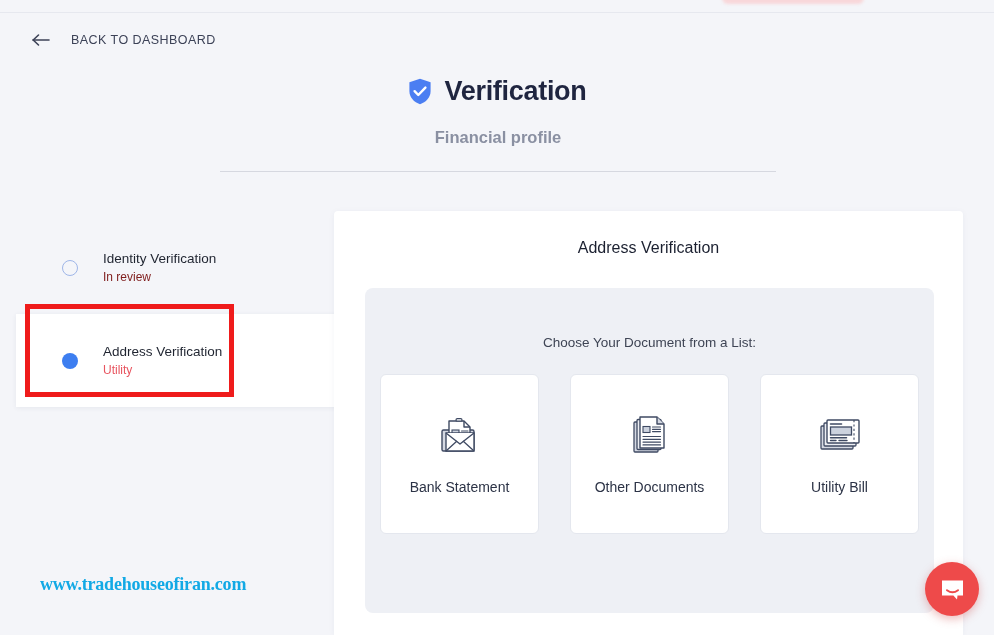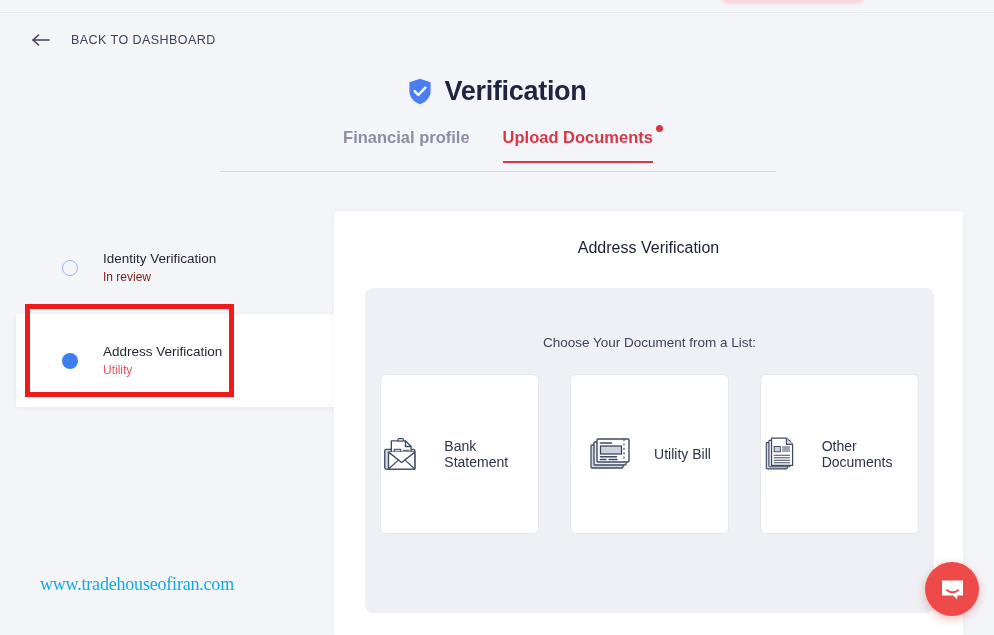--- a/index.html
+++ b/index.html
@@ -104,21 +104,21 @@
     position:absolute; left:25px; top:304px;
     width:209px; height:93px;
     border:5px solid #ef1b1b;
     pointer-events:none;
   }
 
   
   .watermark {
     position:absolute; left:40px; top:574px;
     font-family:"Liberation Serif", serif;
-    font-size:18px; font-weight:normal; color:#12a9e5;
+    font-size:18px; font-weight:bold; color:#12a9e5;
     letter-spacing:-0.2px;
     text-align:right;
   }
 
   
   .main-panel {
     position:absolute; left:334px; top:211px;
     width:629px; height:424px;
     background:#ffffff; border-radius:4px 4px 0 0;
     box-shadow:0 1px 6px rgba(40,50,90,0.05);
@@ -137,21 +137,21 @@
     font-size:13.5px; color:#3e4454;
   }
   .doc-grid {
     position:absolute; left:15px; top:86px;
     width:539px;
     display:flex; justify-content:space-between;
   }
   .doc-card {
     width:159px; height:160px;
     background:#ffffff; border:1px solid #e4e7ee; border-radius:6px;
-    display:flex; 
+    display:flex; flex-direction:column;
     align-items:center; justify-content:center; gap:22px;
     cursor:pointer;
   }
   .doc-icon { width:44px; height:44px; display:block; }
   .doc-label { font-size:14px; color:#2c3346; }
 
   
   .chat-btn {
     position:absolute; left:925px; top:562px;
     width:54px; height:54px; border-radius:50%;
@@ -183,24 +183,20 @@
       <path d="M12 0.8 L22.6 4.2 V13 C22.6 19.6 17.9 24.3 12 26.2 C6.1 24.3 1.4 19.6 1.4 13 V4.2 Z" fill="#4b7ef2"></path>
       <path d="M6.6 13.2 L10.3 17 L17.4 9.6" stroke="#ffffff" stroke-width="2.4" fill="none" stroke-linecap="round" stroke-linejoin="round"></path>
     </svg>
     <span class="title-text">Verification</span>
   </div>
 
   <div class="tabs-wrap">
     <div class="tabs-inner">
       <div class="tab inactive">
         <span>Financial profile</span>
-      </div>
-      <div class="tab active">
-        <span>Upload Documents</span>
-        <span class="tab-dot"></span>
       </div>
     </div>
     <div class="tabs-rule"></div>
   </div>
 
   <div class="sidebar">
 
     <div class="side-card plain">
       <span class="bullet-empty"></span>
       <span class="side-texts">
@@ -241,45 +237,45 @@
             <path d="M23.5 18 h6.5 M23.5 20.3 h6.5 M23.5 22.6 h6.5" stroke="#3f4a63" stroke-width="1.2" stroke-linecap="round"></path>
             <path d="M8 20 h28 v18 h-28 z" fill="#ffffff" stroke="#3f4a63" stroke-width="1.4"></path>
             <path d="M8 20 L22 31 L36 20" fill="#ffffff" stroke="#3f4a63" stroke-width="1.4" stroke-linejoin="round"></path>
             <path d="M8 38 L19 28 M36 38 L25 28" stroke="#3f4a63" stroke-width="1.3"></path>
           </svg>
           <span class="doc-label">Bank Statement</span>
         </div>
 
         <div class="doc-card">
           <svg class="doc-icon" viewBox="0 0 44 44">
+            <rect x="6" y="9" width="24" height="30" rx="1" fill="#d4d8e2" stroke="#3f4a63" stroke-width="1.3"></rect>
+            <rect x="9" y="6.5" width="24" height="30" rx="1" fill="#eceef3" stroke="#3f4a63" stroke-width="1.3"></rect>
+            <path d="M12 4 h17 l7 7 v24 h-24 z" fill="#ffffff" stroke="#3f4a63" stroke-width="1.4" stroke-linejoin="round"></path>
+            <path d="M29 4 v7 h7" fill="#d4d8e2" stroke="#3f4a63" stroke-width="1.4" stroke-linejoin="round"></path>
+            <rect x="15" y="13.5" width="7" height="6" fill="#ccd2de" stroke="#3f4a63" stroke-width="1.1"></rect>
+            <path d="M24.5 14 h8 M24.5 16.3 h8 M24.5 18.6 h8" stroke="#3f4a63" stroke-width="1.2" stroke-linecap="round"></path>
+            <path d="M15 23.5 h17.5 M15 26.3 h17.5 M15 29.1 h17.5 M15 31.9 h17.5" stroke="#3f4a63" stroke-width="1.2" stroke-linecap="round"></path>
+          </svg>
+          <span class="doc-label">Other Documents</span>
+        </div>
+
+        <div class="doc-card">
+          <svg class="doc-icon" viewBox="0 0 44 44">
             <rect x="3" y="13" width="32" height="23" rx="1" fill="#d4d8e2" stroke="#3f4a63" stroke-width="1.3"></rect>
             <rect x="6" y="10" width="32" height="23" rx="1" fill="#eceef3" stroke="#3f4a63" stroke-width="1.3"></rect>
             <rect x="9" y="7" width="32" height="23" rx="1" fill="#ffffff" stroke="#3f4a63" stroke-width="1.4"></rect>
             <path d="M36 7 v23" stroke="#3f4a63" stroke-width="1.1" stroke-dasharray="2.2 2.2"></path>
             <path d="M12.5 11 h11" stroke="#3f4a63" stroke-width="1.6" stroke-linecap="round"></path>
             <rect x="12.5" y="14" width="21" height="8" fill="#ccd2de" stroke="#3f4a63" stroke-width="1.3"></rect>
             <path d="M12.5 24.7 h16" stroke="#3f4a63" stroke-width="1.5" stroke-linecap="round"></path>
             <path d="M12.5 27.5 h5.5 M21 27.5 h8" stroke="#3f4a63" stroke-width="1.4" stroke-linecap="round"></path>
           </svg>
           <span class="doc-label">Utility Bill</span>
         </div>
 
-        <div class="doc-card">
-          <svg class="doc-icon" viewBox="0 0 44 44">
-            <rect x="6" y="9" width="24" height="30" rx="1" fill="#d4d8e2" stroke="#3f4a63" stroke-width="1.3"></rect>
-            <rect x="9" y="6.5" width="24" height="30" rx="1" fill="#eceef3" stroke="#3f4a63" stroke-width="1.3"></rect>
-            <path d="M12 4 h17 l7 7 v24 h-24 z" fill="#ffffff" stroke="#3f4a63" stroke-width="1.4" stroke-linejoin="round"></path>
-            <path d="M29 4 v7 h7" fill="#d4d8e2" stroke="#3f4a63" stroke-width="1.4" stroke-linejoin="round"></path>
-            <rect x="15" y="13.5" width="7" height="6" fill="#ccd2de" stroke="#3f4a63" stroke-width="1.1"></rect>
-            <path d="M24.5 14 h8 M24.5 16.3 h8 M24.5 18.6 h8" stroke="#3f4a63" stroke-width="1.2" stroke-linecap="round"></path>
-            <path d="M15 23.5 h17.5 M15 26.3 h17.5 M15 29.1 h17.5 M15 31.9 h17.5" stroke="#3f4a63" stroke-width="1.2" stroke-linecap="round"></path>
-          </svg>
-          <span class="doc-label">Other Documents</span>
-        </div>
-
       </div>
     </div>
   </div>
 
   <div class="chat-btn">
     <svg class="chat-icon" viewBox="0 0 25 25">
       <path d="M2 3.5 h21 v15 h-5.5 l-0.5 4 l-3.6 -4 H2 Z" fill="#ffffff"></path>
       <path d="M7 13.2 q5.5 4.2 11 0" stroke="#ee4a4a" stroke-width="2" fill="none" stroke-linecap="round"></path>
     </svg>
   </div>

